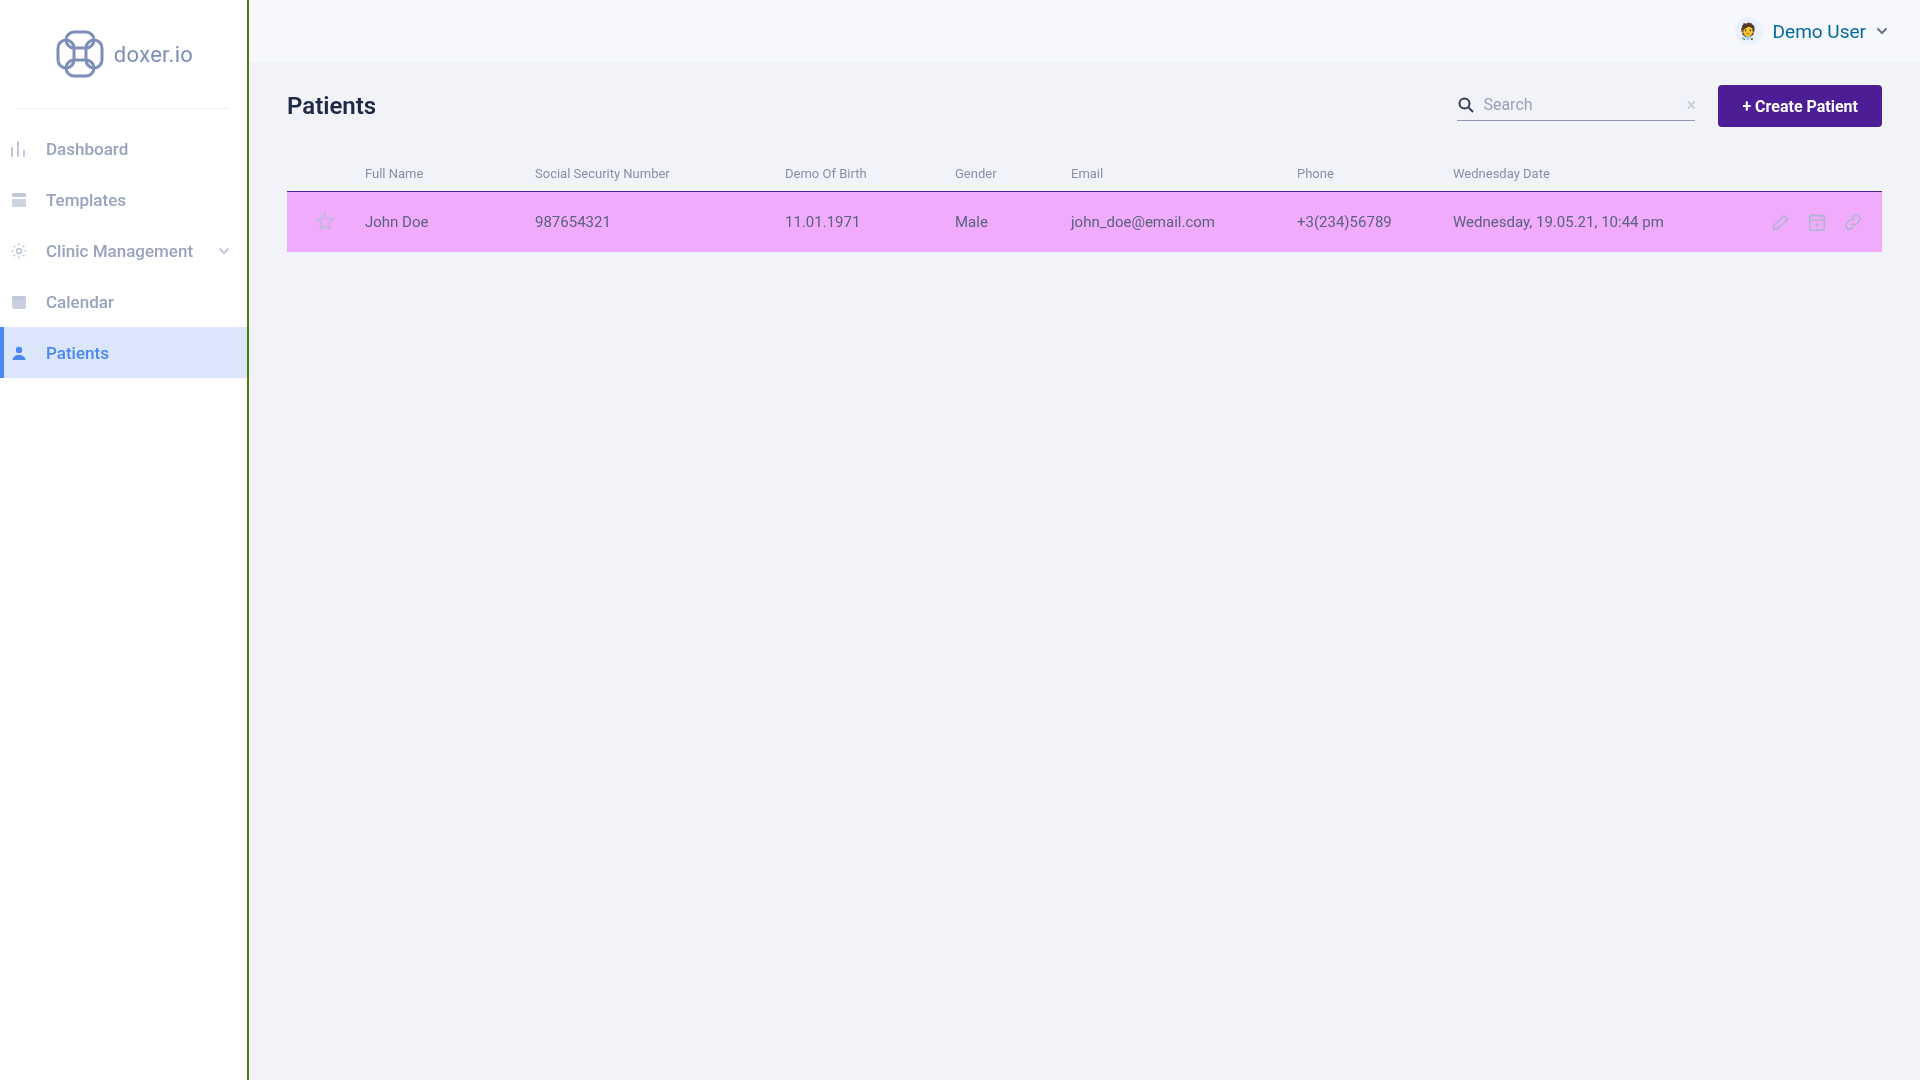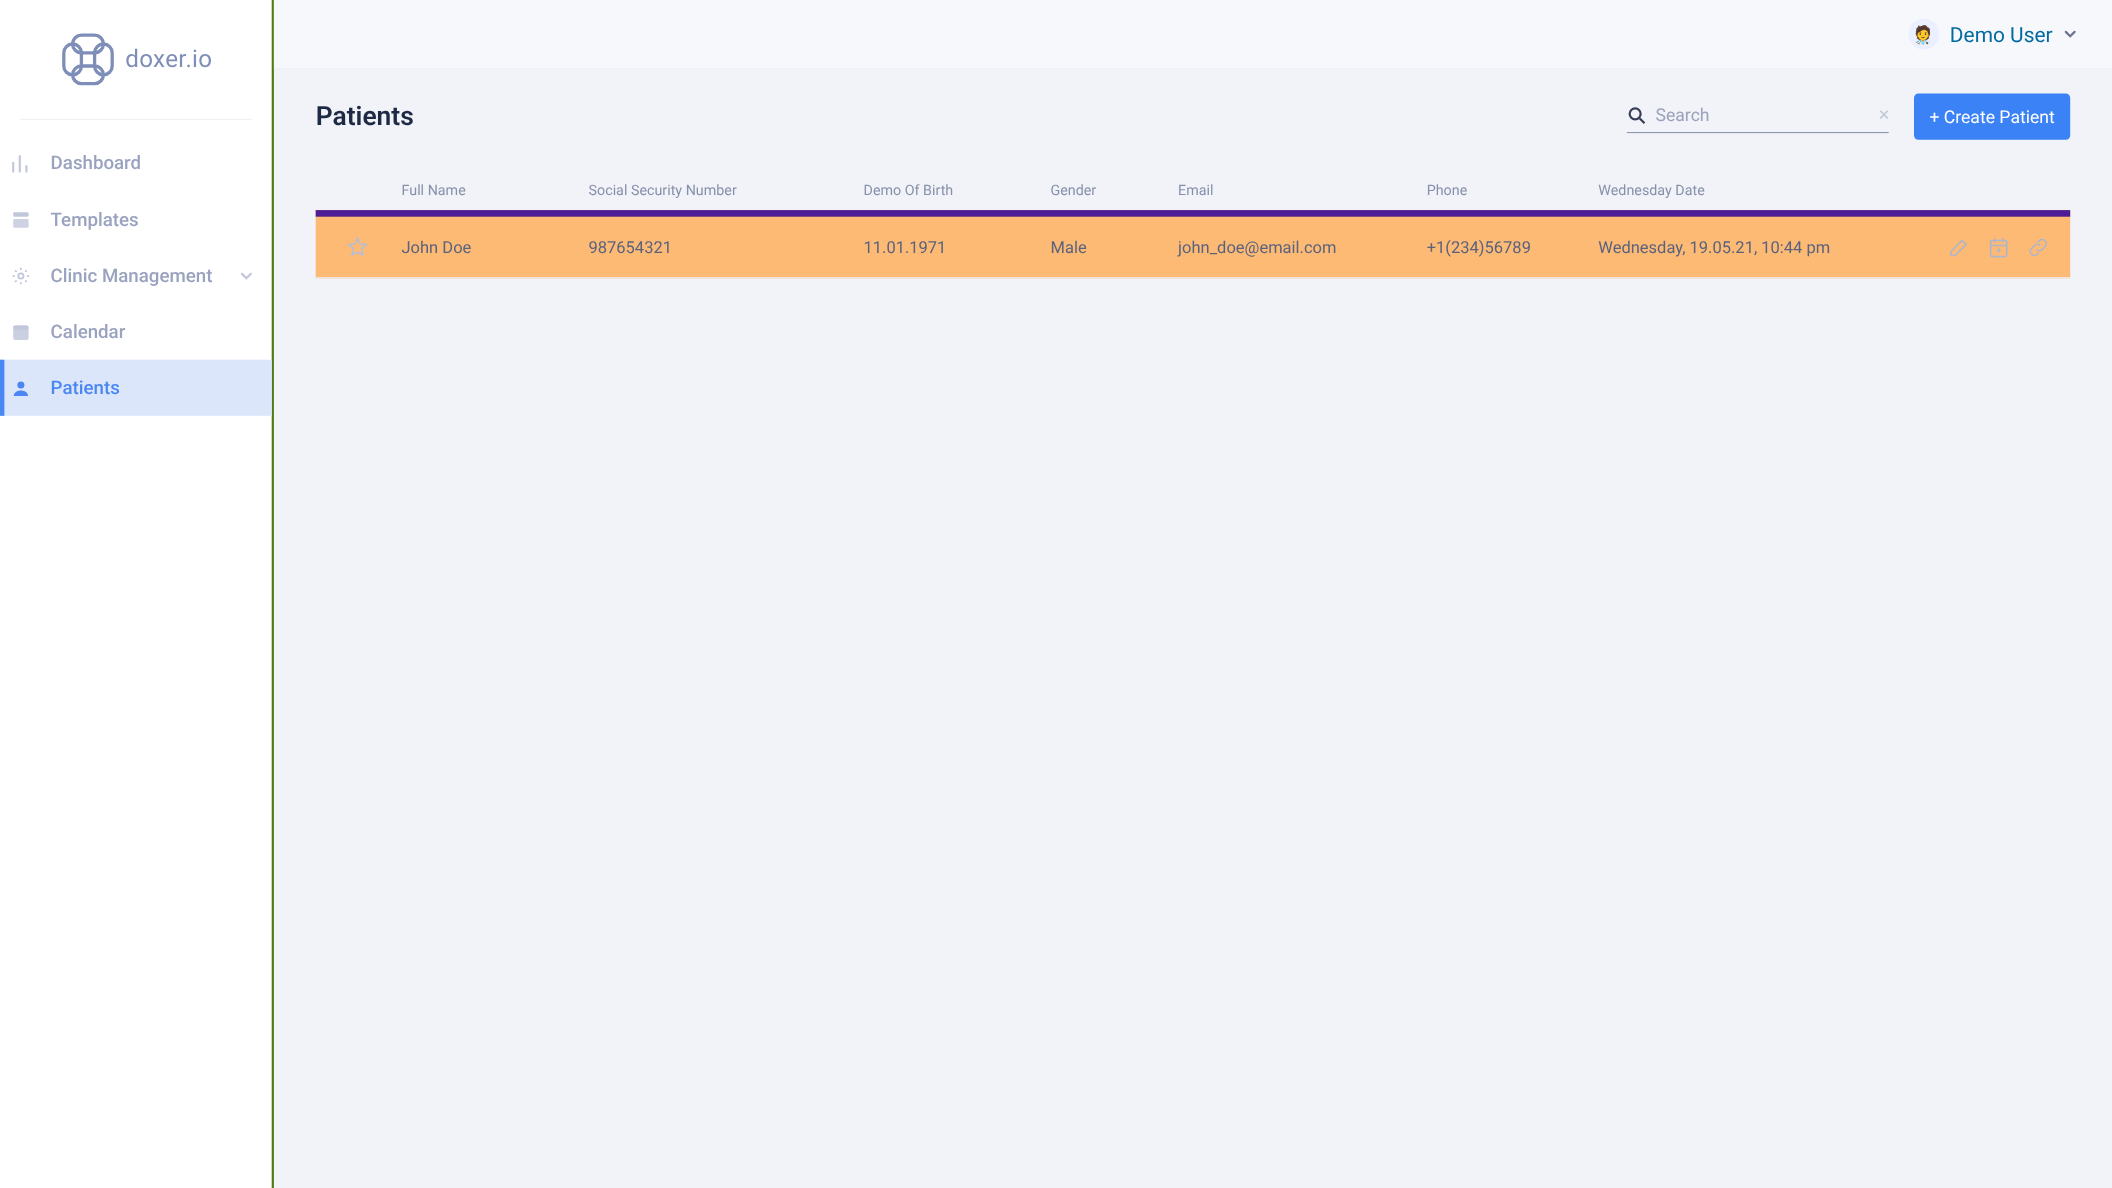--- a/index.html
+++ b/index.html
@@ -119,51 +119,51 @@
   background: transparent;
   outline: none;
   font-size: 16px;
   color: #6b7390;
   flex: 1;
 }
 .search-input::placeholder { color:#9aa1ba; }
 .search-clear { color:#c4c9da; cursor:pointer; font-size:18px; line-height:1; }
 
 .create-btn {
-  background: #3b82f6;
+  background: #4c1d95;
   color: #fff;
   border: none;
   border-radius: 4px;
-  padding: 0 14px;
+  padding: 0 24px;
   height: 42px;
   font-size: 16px;
-  font-weight: 400;
+  font-weight: 700;
   cursor: pointer;
 }
 
 .table {
   width: 100%;
 }
 .thead, .trow {
   display: grid;
   grid-template-columns: 76px 170px 250px 170px 116px 226px 156px 300px 1fr;
   align-items: center;
 }
 .thead {
   height: 36px;
   color: #8790aa;
   font-size: 13px;
 }
 .thead > div { padding: 0 2px; }
 .trow {
   height: 62px;
-  background: #fdba74;
+  background: #f0abfc;
   color: #5a627d;
   font-size: 15px;
-  border-top: 6px solid #4c1d95;
+  border-top: 1px solid #4c1d95;
   border-bottom: 1px solid #eceff6;
 }
 .trow > div { padding: 0 2px; }
 .star-cell { display:flex; justify-content:center; }
 .actions {
   display:flex;
   gap: 14px;
   justify-content: flex-end;
   padding-right: 18px !important;
   color:#aeb5cd;
@@ -303,21 +303,21 @@
             <svg width="22" height="22" viewBox="0 0 24 24" fill="none" stroke="#b7bdd2" stroke-width="1.6">
                 <path d="M12 3l2.6 5.6 6 .6-4.5 4.1 1.3 6L12 16.9 6.6 19.3l1.3-6L3.4 9.2l6-.6L12 3z"></path>
               </svg>
           </span>
         </div>
         <div>John Doe</div>
         <div>987654321</div>
         <div>11.01.1971</div>
         <div>Male</div>
         <div>john_doe@email.com</div>
-        <div>+1(234)56789</div>
+        <div>+3(234)56789</div>
         <div>Wednesday, 19.05.21, 10:44 pm</div>
         <div class="actions">
           <span class="aicon">
             <svg width="22" height="22" viewBox="0 0 24 24" fill="none" stroke="currentColor" stroke-width="1.6">
                 <path d="M4 20h4L19 9l-4-4L4 16v4z"></path>
               </svg>
           </span>
           <span class="aicon">
             <svg width="22" height="22" viewBox="0 0 24 24" fill="none" stroke="currentColor" stroke-width="1.6">
                 <rect x="4" y="5" width="16" height="16" rx="2"></rect>

